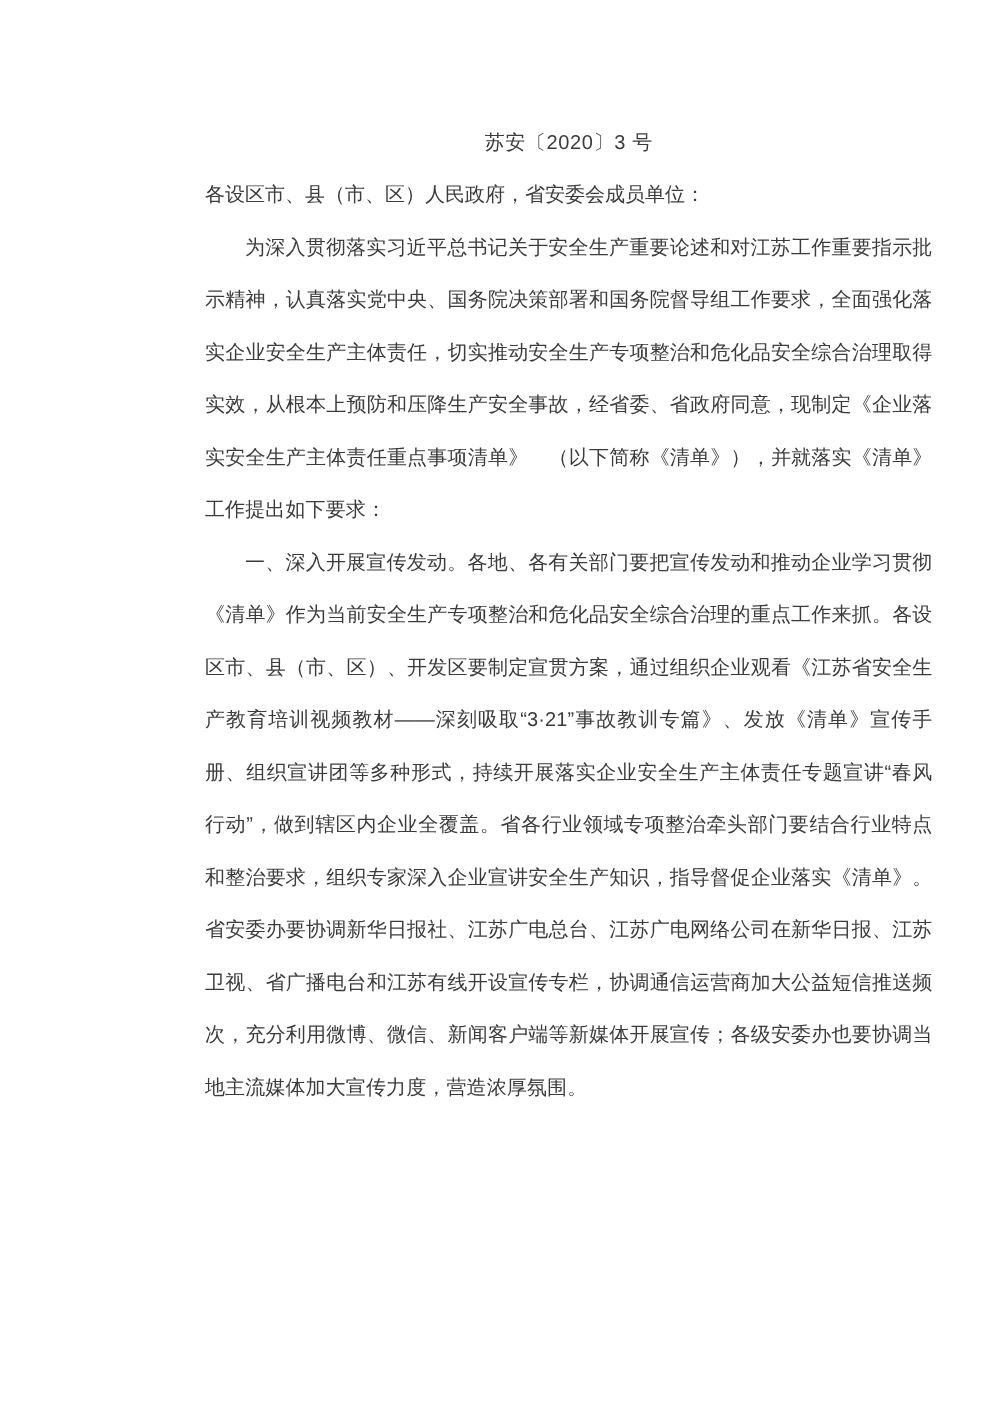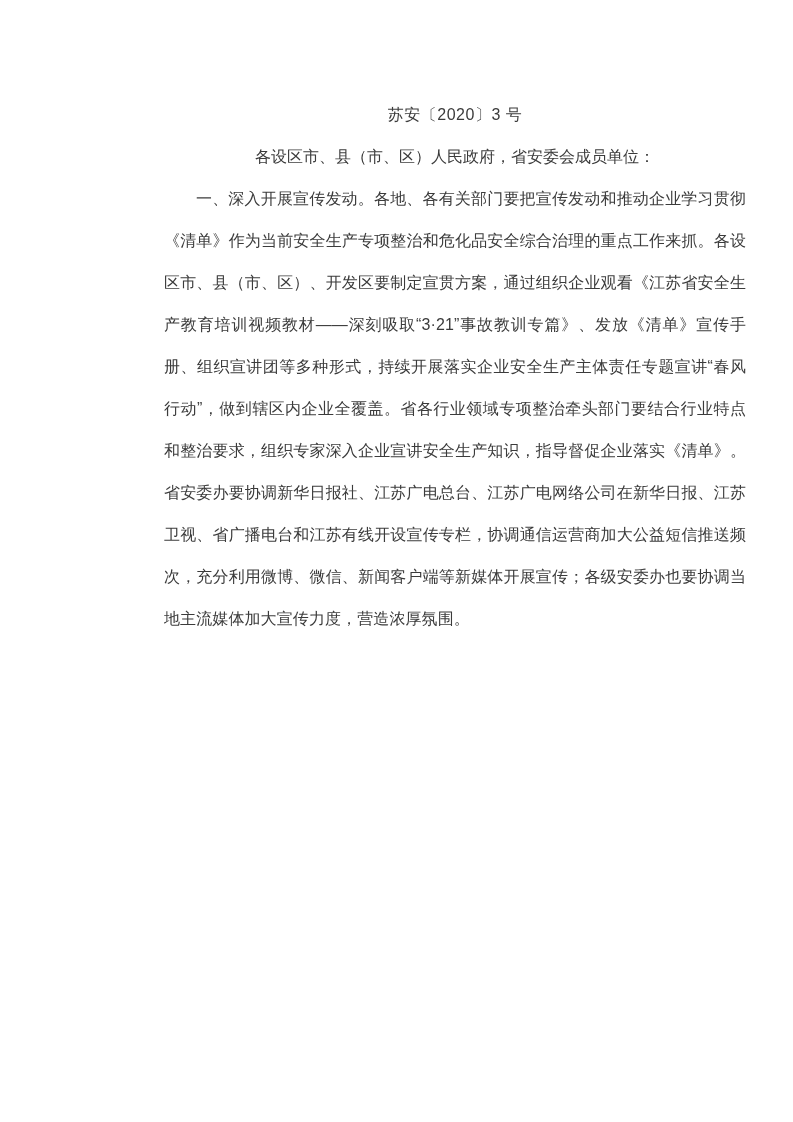--- a/index.html
+++ b/index.html
@@ -23,31 +23,32 @@
     color: #3b3b3b;
     line-height: 42px;
     overflow: hidden;
     margin-left: 44px;
   }
   .doc-number {
     text-align: center;
     letter-spacing: 0.5px;
   }
   .salutation {
-    text-align: center;
+    text-align: left;
   }
   .para {
     margin: 0;
     text-indent: 2em;
     text-align: justify;
     text-justify: inter-character;
     word-break: break-all;
     letter-spacing: 0.1px;
   }
 </style>
 </head>
 <body>
 
 <div class="page">
   <div class="doc-number">苏安〔2020〕3 号</div>
   <div class="salutation">各设区市、县（市、区）人民政府，省安委会成员单位：</div>
+  <p class="para">为深入贯彻落实习近平总书记关于安全生产重要论述和对江苏工作重要指示批示精神，认真落实党中央、国务院决策部署和国务院督导组工作要求，全面强化落实企业安全生产主体责任，切实推动安全生产专项整治和危化品安全综合治理取得实效，从根本上预防和压降生产安全事故，经省委、省政府同意，现制定《企业落实安全生产主体责任重点事项清单》　（以下简称《清单》），并就落实《清单》工作提出如下要求：</p>
   <p class="para">一、深入开展宣传发动。各地、各有关部门要把宣传发动和推动企业学习贯彻《清单》作为当前安全生产专项整治和危化品安全综合治理的重点工作来抓。各设区市、县（市、区）、开发区要制定宣贯方案，通过组织企业观看《江苏省安全生产教育培训视频教材——深刻吸取“3·21”事故教训专篇》、发放《清单》宣传手册、组织宣讲团等多种形式，持续开展落实企业安全生产主体责任专题宣讲“春风行动”，做到辖区内企业全覆盖。省各行业领域专项整治牵头部门要结合行业特点和整治要求，组织专家深入企业宣讲安全生产知识，指导督促企业落实《清单》。省安委办要协调新华日报社、江苏广电总台、江苏广电网络公司在新华日报、江苏卫视、省广播电台和江苏有线开设宣传专栏，协调通信运营商加大公益短信推送频次，充分利用微博、微信、新闻客户端等新媒体开展宣传；各级安委办也要协调当地主流媒体加大宣传力度，营造浓厚氛围。</p>
 </div>
 
 </body></html>

